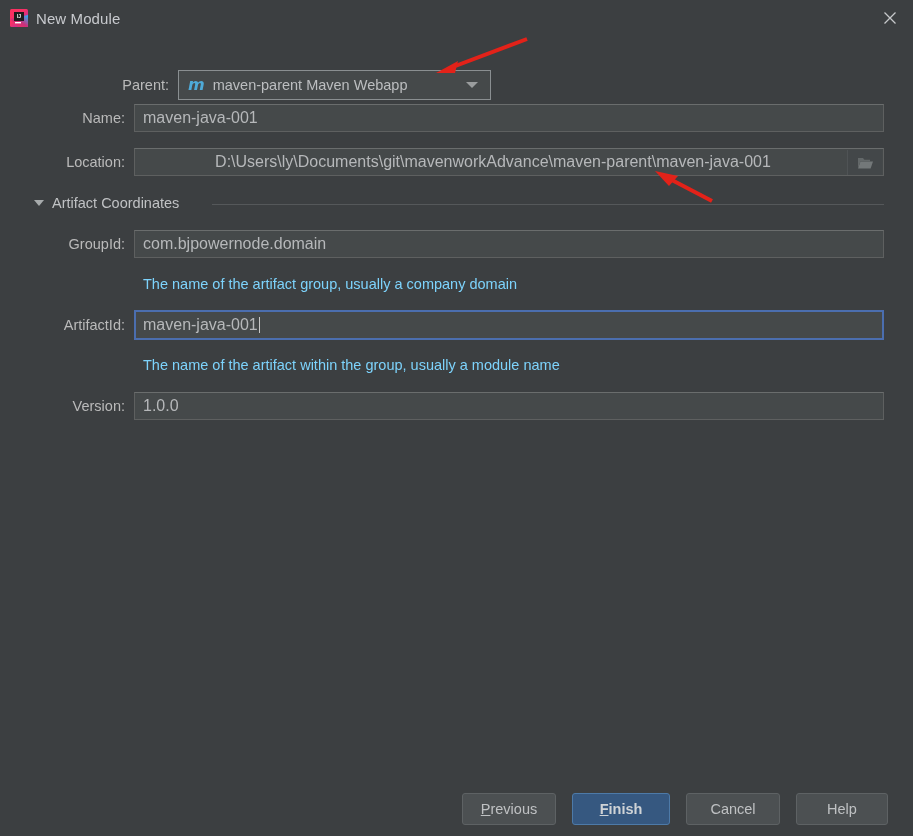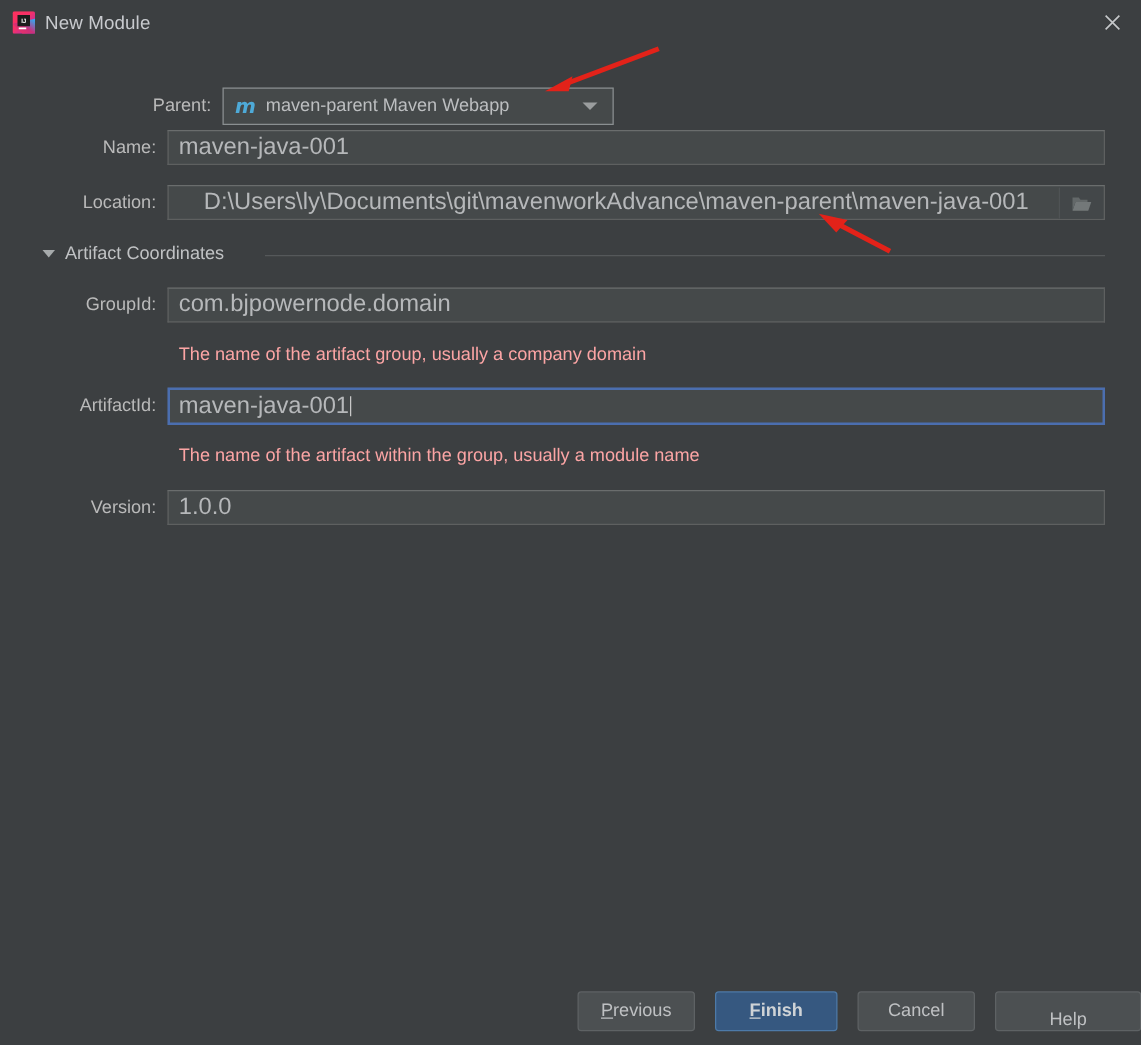--- a/index.html
+++ b/index.html
@@ -71,21 +71,21 @@
     white-space: nowrap;
   }
   .field {
     position: absolute;
     left: 134px;
     height: 28px;
     background: #45494a;
     border: 1px solid #5e6060;
     border-top-color: #6a6d6d;
     color: #b6b8ba;
-    font-size: 19px;
+    font-size: 16px;
     line-height: 26px;
     padding: 0 8px;
     white-space: nowrap;
     overflow: hidden;
     display: flex;
     align-items: center;
   }
   .field.focused {
     border: 2px solid #4b6eaf;
     background: #45494a;
@@ -175,21 +175,21 @@
   .section .rule {
     position: absolute;
     top: 11px;
     height: 1px;
     background: #55585a;
   }
 
   .hint {
     position: absolute;
     left: 143px;
-    color: #fca5a5;
+    color: #7dd3fc;
     font-size: 14.5px;
     line-height: 18px;
     white-space: nowrap;
   }
 
   
   .btnbar { position: absolute; left: 0; top: 0; width: 913px; height: 836px; pointer-events: none; }
   .btn {
     position: absolute;
     height: 32px;
@@ -321,21 +321,21 @@
     <span class="mn">P</span>
       <span>revious</span>
   </div>
   <div class="btn primary" style="left:572px; top:793px; width:98px;">
     <span class="mn">F</span>
       <span>inish</span>
   </div>
   <div class="btn" style="left:686px; top:793px; width:94px;">
     <span>Cancel</span>
   </div>
-  <div class="btn" style="left:796px; top:793px; width:117px;align-items:flex-end;">
+  <div class="btn" style="left:796px; top:793px; width:92px;">
     <span>Help</span>
   </div>
 </div>
 
 <svg class="annot" viewBox="0 0 913 836">
   <g>
     <line x1="527" y1="39" x2="450" y2="68" stroke="#e32219" stroke-width="4"></line>
     <path d="M436 73 L458 61 L455 73 Z" fill="#e32219"></path>
   </g>
   <g>

